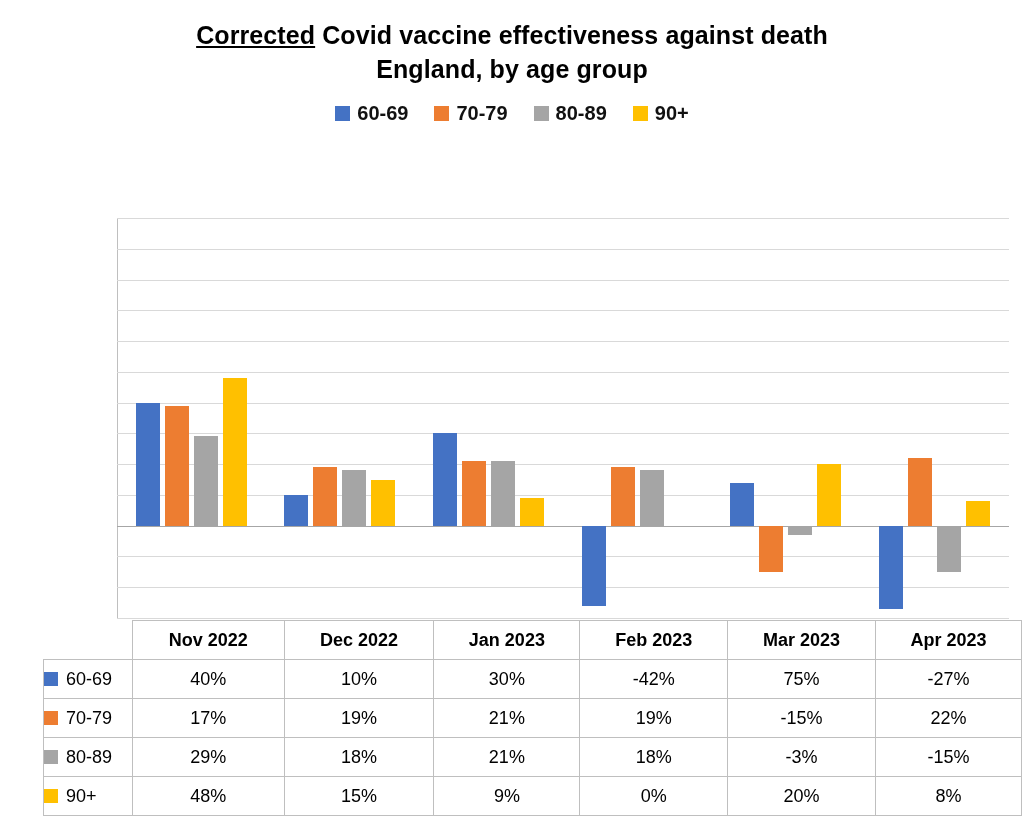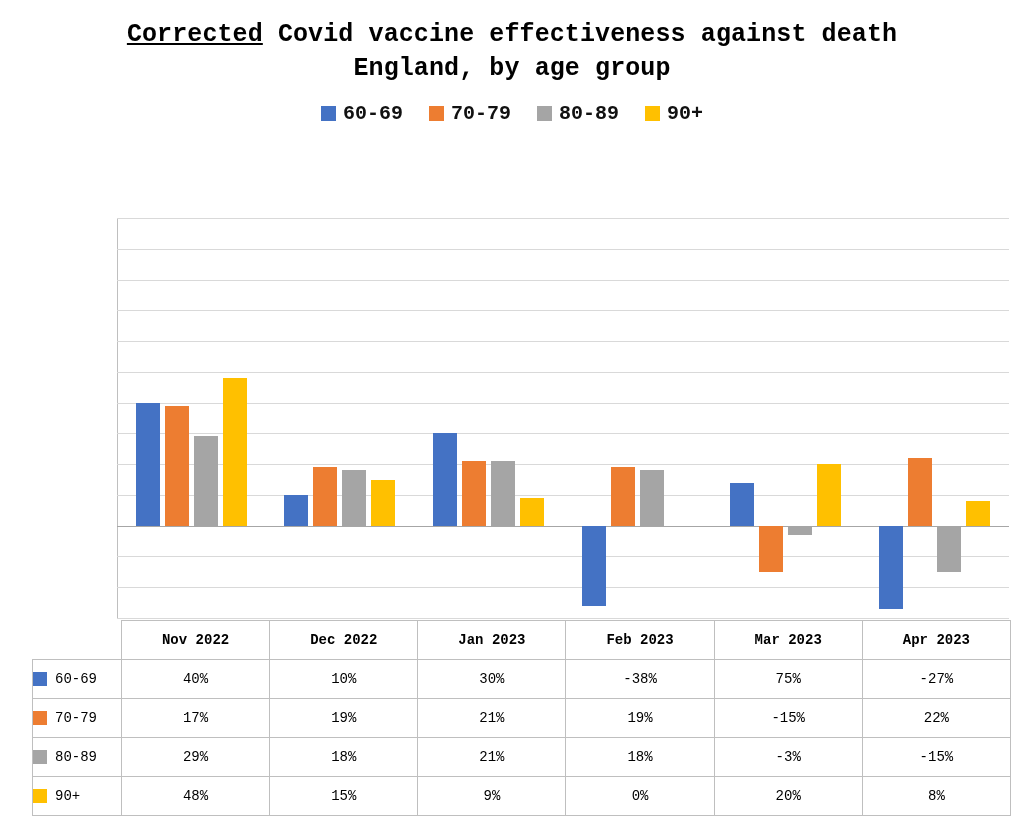--- a/index.html
+++ b/index.html
@@ -12,21 +12,20 @@
     height: 823px;
     font-family: "Liberation Sans", sans-serif;
     color: #000000;
     overflow: hidden;
   }
   .chart-wrap {
     position: relative;
     width: 1024px;
     height: 823px;
     box-sizing: border-box;
-    font-family: Liberation Mono, monospace;
   }
 
   
   .title-block {
     text-align: center;
     padding-top: 18px;
   }
   .title-line {
     font-size: 25px;
     font-weight: bold;
@@ -119,25 +118,25 @@
     height: 400px;
   }
   .bar {
     position: absolute;
     bottom: 0;
   }
 
   
   .data-table {
     position: absolute;
-    left: 32px;
+    left: 43px;
     top: 620px;
     width: 979px;
     border-collapse: collapse;
-    font-size: 14px;
+    font-size: 18px;
   }
   .data-table td, .data-table th {
     border: 1px solid #bfbfbf;
     height: 38px;
     text-align: center;
     font-weight: normal;
     padding: 0;
   }
   .data-table thead th {
     font-weight: bold;
@@ -265,21 +264,21 @@
         <tr>
           <td class="row-head">
             <div class="row-head-inner">
               <span class="row-swatch" style="background: rgb(68, 114, 196);"></span>
               <span>60-69</span>
             </div>
           </td>
           <td>40%</td>
           <td>10%</td>
           <td>30%</td>
-          <td>-38%</td>
+          <td>-42%</td>
           <td>75%</td>
           <td>-27%</td>
         </tr>
         <tr>
           <td class="row-head">
             <div class="row-head-inner">
               <span class="row-swatch" style="background: rgb(237, 125, 49);"></span>
               <span>70-79</span>
             </div>
           </td>

